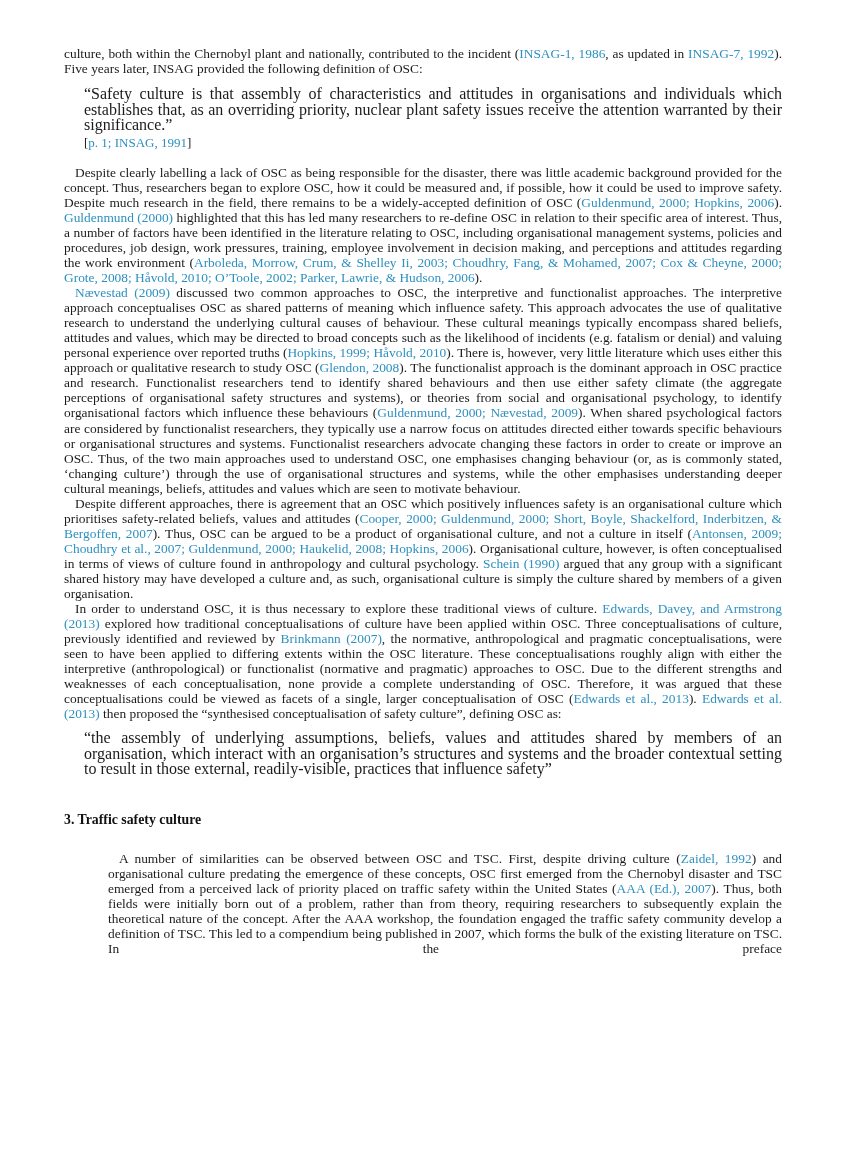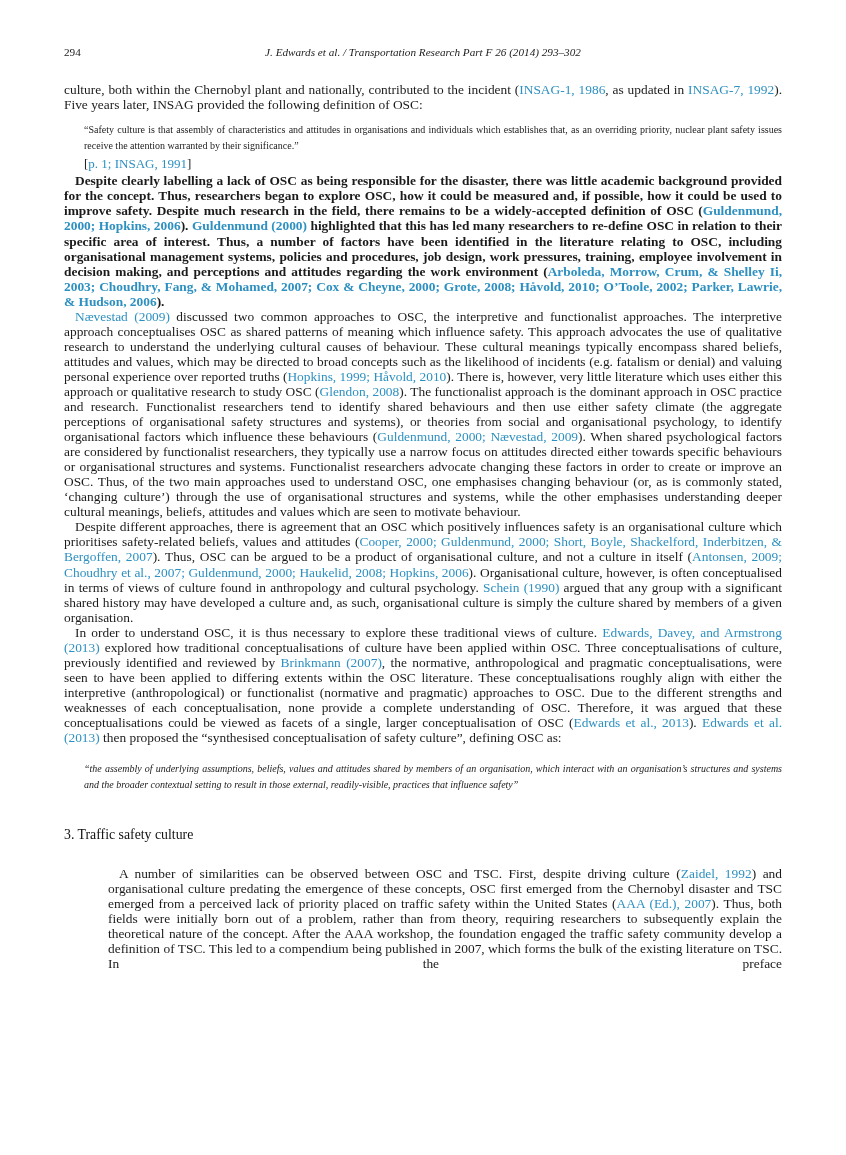--- a/index.html
+++ b/index.html
@@ -35,56 +35,52 @@
   }
   .body-text {
     font-size: 13.4px;
     line-height: 15.05px;
     text-align: justify;
     hyphens: none;
   }
   .para { margin: 0; text-indent: 11px; }
   .para.no-indent { text-indent: 0; }
   .para.first { margin-top: 0; }
-  .para.after-quote { margin-top: 2px; font-weight: bold; }
+  .para.after-quote { margin-top: 14px; }
   .para.last-justify { text-align-last: justify; margin-left: 44px; }
   .quote-block {
     margin: 10px 0 0 20px;
-    font-size: 10px;
+    font-size: 16px;
     line-height: 15.4px;
     text-align: justify;
   }
   .attribution {
     margin: 3px 0 0 20px;
     font-size: 13px;
     line-height: 15.4px;
   }
   .section-heading {
     margin: 35px 0 24px 0;
     font-size: 13.8px;
-    font-weight: normal;
+    font-weight: bold;
     color: #111;
     text-indent: 0;
     text-align: left;
   }
   .cite-link {
     color: var(--link-color, #2d90c0);
     cursor: pointer;
   }
-  .quote2-wrap { margin-top: 16px; font-style: italic; }
+  .quote2-wrap { margin-top: 9px; }
 </style>
 </head>
 <body style="--link-color: #2d90c0; color: rgb(27, 27, 27); background: rgb(255, 255, 255);">
 
 <div class="page-inner">
 
-  <div class="page-header">
-    <span class="page-number">294</span>
-    <span class="running-title">J. Edwards et al. / Transportation Research Part F 26 (2014) 293–302</span>
-  </div>
 
   <div class="body-text">
 
     <p class="para no-indent first"><span>culture, both within the Chernobyl plant and nationally, contributed to the incident (</span><span class="cite-link">INSAG-1, 1986</span><span>, as updated in </span><span class="cite-link">INSAG-7, 1992</span><span>). Five years later, INSAG provided the following definition of OSC:</span></p>
 
     <div class="quote-block"><span>“Safety culture is that assembly of characteristics and attitudes in organisations and individuals which establishes that, as an overriding priority, nuclear plant safety issues receive the attention warranted by their significance.”</span></div>
     <div class="attribution"><span>[</span><span class="cite-link">p. 1; INSAG, 1991</span><span>]</span></div>
 
     <p class="para after-quote"><span>Despite clearly labelling a lack of OSC as being responsible for the disaster, there was little academic background provided for the concept. Thus, researchers began to explore OSC, how it could be measured and, if possible, how it could be used to improve safety. Despite much research in the field, there remains to be a widely-accepted definition of OSC (</span><span class="cite-link">Guldenmund, 2000; Hopkins, 2006</span><span>). </span><span class="cite-link">Guldenmund (2000)</span><span> highlighted that this has led many researchers to re-define OSC in relation to their specific area of interest. Thus, a number of factors have been identified in the literature relating to OSC, including organisational management systems, policies and procedures, job design, work pressures, training, employee involvement in decision making, and perceptions and attitudes regarding the work environment (</span><span class="cite-link">Arboleda, Morrow, Crum, &amp; Shelley Ii, 2003; Choudhry, Fang, &amp; Mohamed, 2007; Cox &amp; Cheyne, 2000; Grote, 2008; Håvold, 2010; O’Toole, 2002; Parker, Lawrie, &amp; Hudson, 2006</span><span>).</span></p>
 

